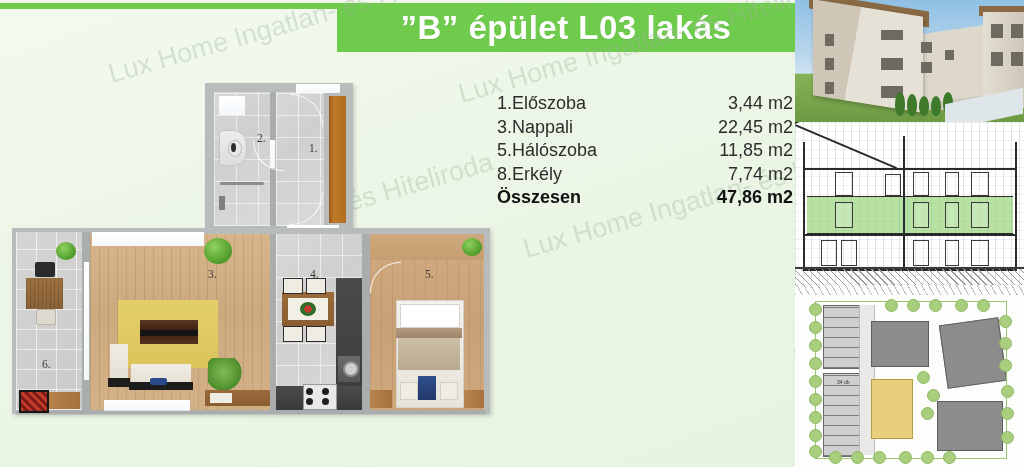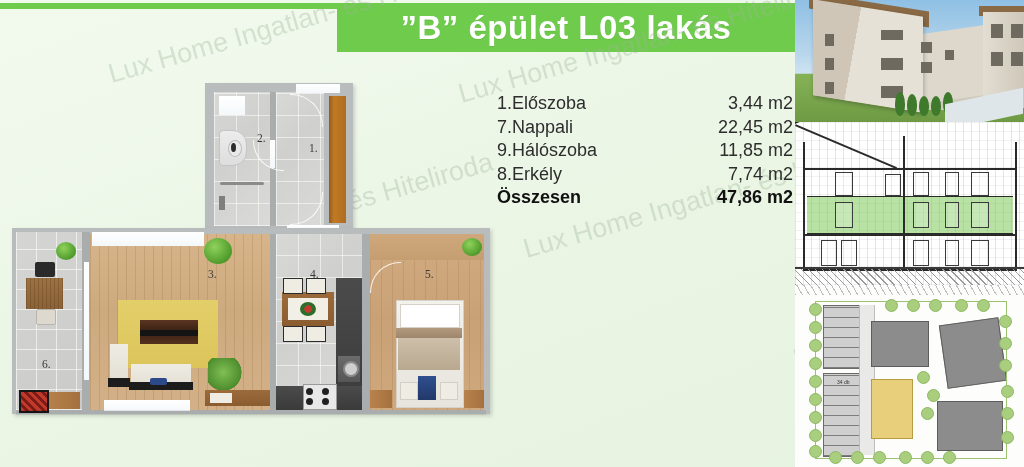--- a/index.html
+++ b/index.html
@@ -146,25 +146,25 @@
   <div class="wm wm3">Lux Home Ingatlan- és Hiteliroda</div>
   <div class="wm wm4">Lux Home Ingatlan- és Hiteliroda</div>
   <div class="wm wm5">Lux Home Ingatlan- és Hiteliroda</div>
 
   <div class="spec">
     <div class="spec-row">
       <span class="nm">1.Előszoba</span>
       <span class="ar">3,44 m2</span>
     </div>
     <div class="spec-row">
-      <span class="nm">7.Nappali</span>
+      <span class="nm">3.Nappali</span>
       <span class="ar">22,45 m2</span>
     </div>
     <div class="spec-row">
-      <span class="nm">9.Hálószoba</span>
+      <span class="nm">5.Hálószoba</span>
       <span class="ar">11,85 m2</span>
     </div>
     <div class="spec-row">
       <span class="nm">8.Erkély</span>
       <span class="ar">7,74 m2</span>
     </div>
     <div class="spec-row total">
       <span class="nm">Összesen</span>
       <span class="ar">47,86 m2</span>
     </div>

